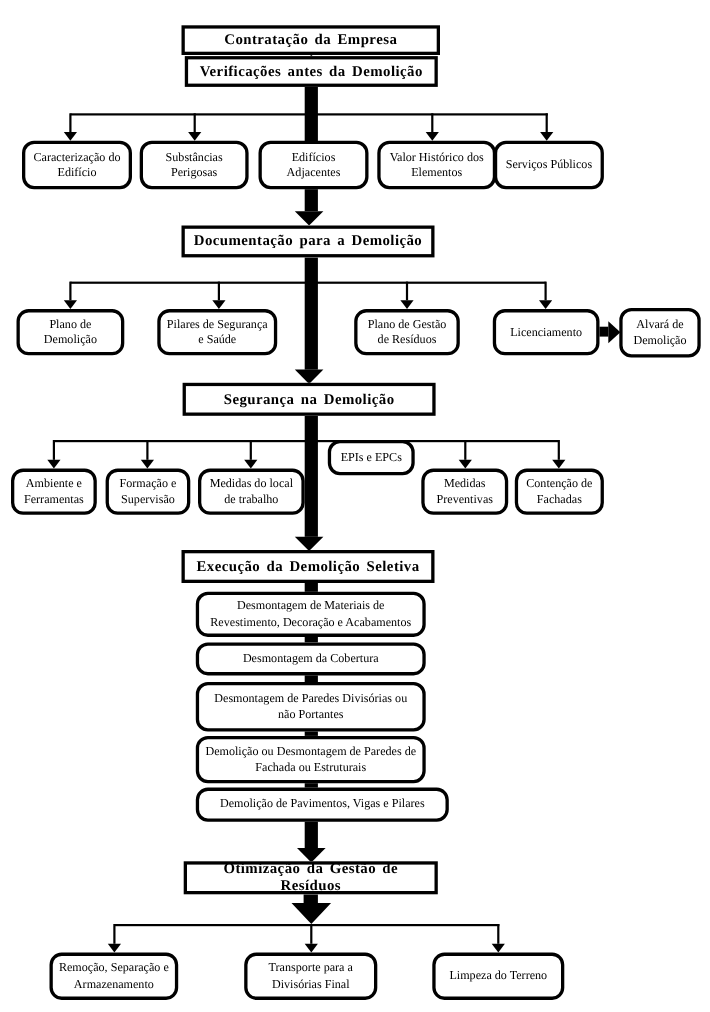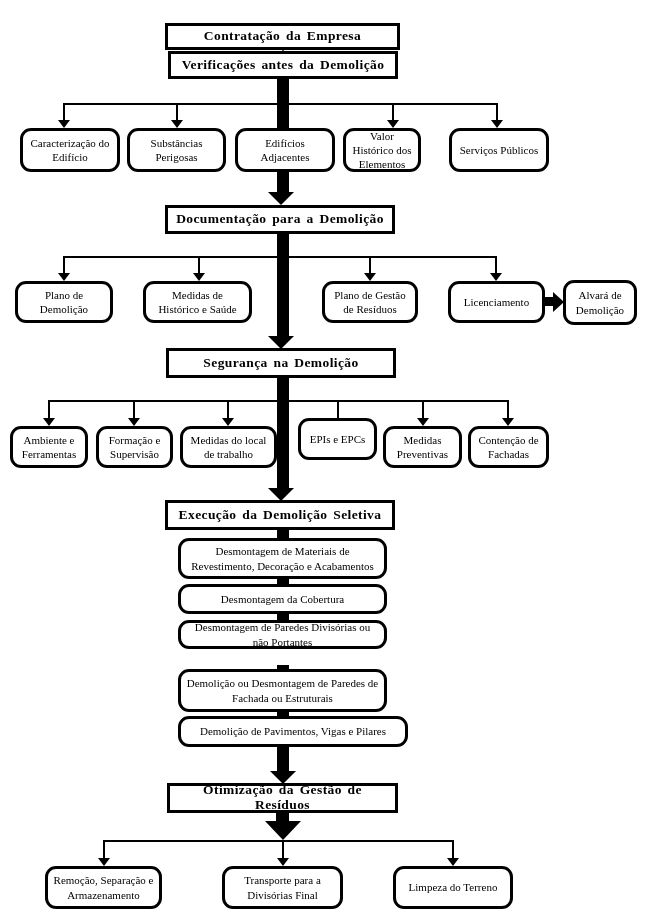--- a/index.html
+++ b/index.html
@@ -58,41 +58,41 @@
   <div class="vline" style="left:176px;top:103px;height:17px;"></div>
   <div class="ah-sm" style="left:171px;top:120px;"></div>
   <div class="vline" style="left:392px;top:103px;height:17px;"></div>
   <div class="ah-sm" style="left:387px;top:120px;"></div>
   <div class="vline" style="left:496px;top:103px;height:17px;"></div>
   <div class="ah-sm" style="left:491px;top:120px;"></div>
 
   <div class="node" style="left:20px;top:128px;width:100px;height:44px;">Caracterização do Edifício</div>
   <div class="node" style="left:127px;top:128px;width:99px;height:44px;">Substâncias Perigosas</div>
   <div class="node" style="left:235px;top:128px;width:100px;height:44px;">Edifícios Adjacentes</div>
-  <div class="node" style="left:343px;top:128px;width:78px;height:44px;">Valor Histórico dos Elementos</div>
+  <div class="node" style="left:343px;top:128px;width:108px;height:44px;">Valor Histórico dos Elementos</div>
   <div class="node" style="left:449px;top:128px;width:100px;height:44px;">Serviços Públicos</div>
 
   <div class="vthick" style="left:277px;top:172px;height:20px;"></div>
   <div class="ah-lg" style="left:268px;top:192px;"></div>
 
   <div class="vthick" style="left:277px;top:234px;height:102px;"></div>
   <div class="ah-lg" style="left:268px;top:336px;"></div>
 
   <div class="hline" style="left:64px;top:256px;width:432px;"></div>
   <div class="vline" style="left:63px;top:256px;height:17px;"></div>
   <div class="ah-sm" style="left:58px;top:273px;"></div>
   <div class="vline" style="left:198px;top:256px;height:17px;"></div>
   <div class="ah-sm" style="left:193px;top:273px;"></div>
   <div class="vline" style="left:369px;top:256px;height:17px;"></div>
   <div class="ah-sm" style="left:364px;top:273px;"></div>
   <div class="vline" style="left:495px;top:256px;height:17px;"></div>
   <div class="ah-sm" style="left:490px;top:273px;"></div>
 
   <div class="node" style="left:15px;top:281px;width:98px;height:42px;">Plano de Demolição</div>
-  <div class="node" style="left:143px;top:281px;width:109px;height:42px;">Medidas de Histórico e Saúde</div>
+  <div class="node" style="left:143px;top:281px;width:109px;height:42px;">Pilares de Segurança e Saúde</div>
   <div class="node" style="left:322px;top:281px;width:96px;height:42px;">Plano de Gestão de Resíduos</div>
   <div class="node" style="left:448px;top:281px;width:97px;height:42px;">Licenciamento</div>
   <div class="hthick" style="left:545px;top:297px;width:8px;"></div>
   <div class="ah-right" style="left:553px;top:292px;"></div>
   <div class="node" style="left:563px;top:280px;width:74px;height:45px;">Alvará de Demolição</div>
 
   <div class="vthick" style="left:277px;top:378px;height:110px;"></div>
   <div class="ah-lg" style="left:268px;top:488px;"></div>
 
   <div class="hline" style="left:49px;top:400px;width:459px;"></div>
@@ -105,30 +105,30 @@
   <div class="vline" style="left:337px;top:400px;height:18px;"></div>
   <div class="ah-sm" style="left:332px;top:418px;"></div>
   <div class="vline" style="left:422px;top:400px;height:18px;"></div>
   <div class="ah-sm" style="left:417px;top:418px;"></div>
   <div class="vline" style="left:507px;top:400px;height:18px;"></div>
   <div class="ah-sm" style="left:502px;top:418px;"></div>
 
   <div class="node" style="left:10px;top:426px;width:78px;height:42px;">Ambiente e Ferramentas</div>
   <div class="node" style="left:96px;top:426px;width:77px;height:42px;">Formação e Supervisão</div>
   <div class="node" style="left:180px;top:426px;width:97px;height:42px;">Medidas do local de trabalho</div>
-  <div class="node" style="left:298px;top:418px;width:79px;height:42px;">EPIs e EPCs</div>
+  <div class="node" style="left:298px;top:400px;width:79px;height:32px;">EPIs e EPCs</div>
   <div class="node" style="left:383px;top:426px;width:79px;height:42px;">Medidas Preventivas</div>
   <div class="node" style="left:468px;top:426px;width:81px;height:42px;">Contenção de Fachadas</div>
 
   <div class="vthick" style="left:277px;top:530px;height:8px;"></div>
   <div class="node" style="left:178px;top:538px;width:209px;height:41px;">Desmontagem de Materiais de Revestimento, Decoração e Acabamentos</div>
   <div class="vthick" style="left:277px;top:579px;height:5px;"></div>
   <div class="node" style="left:178px;top:584px;width:209px;height:30px;">Desmontagem da Cobertura</div>
   <div class="vthick" style="left:277px;top:614px;height:6px;"></div>
-  <div class="node" style="left:178px;top:620px;width:209px;height:29px;">Desmontagem de Paredes Divisórias ou não Portantes</div>
+  <div class="node" style="left:178px;top:620px;width:209px;height:45px;">Desmontagem de Paredes Divisórias ou não Portantes</div>
   <div class="vthick" style="left:277px;top:665px;height:4px;"></div>
   <div class="node" style="left:178px;top:669px;width:209px;height:43px;">Demolição ou Desmontagem de Paredes de Fachada ou Estruturais</div>
   <div class="vthick" style="left:277px;top:712px;height:4px;"></div>
   <div class="node" style="left:178px;top:716px;width:230px;height:31px;">Demolição de Pavimentos, Vigas e Pilares</div>
 
   <div class="vthick" style="left:277px;top:747px;height:24px;"></div>
   <div class="ah-lg" style="left:270px;top:771px;"></div>
 
   <div class="vthick" style="left:276px;top:813px;width:13px;height:8px;"></div>
   <div class="ah-xl" style="left:265px;top:821px;"></div>

